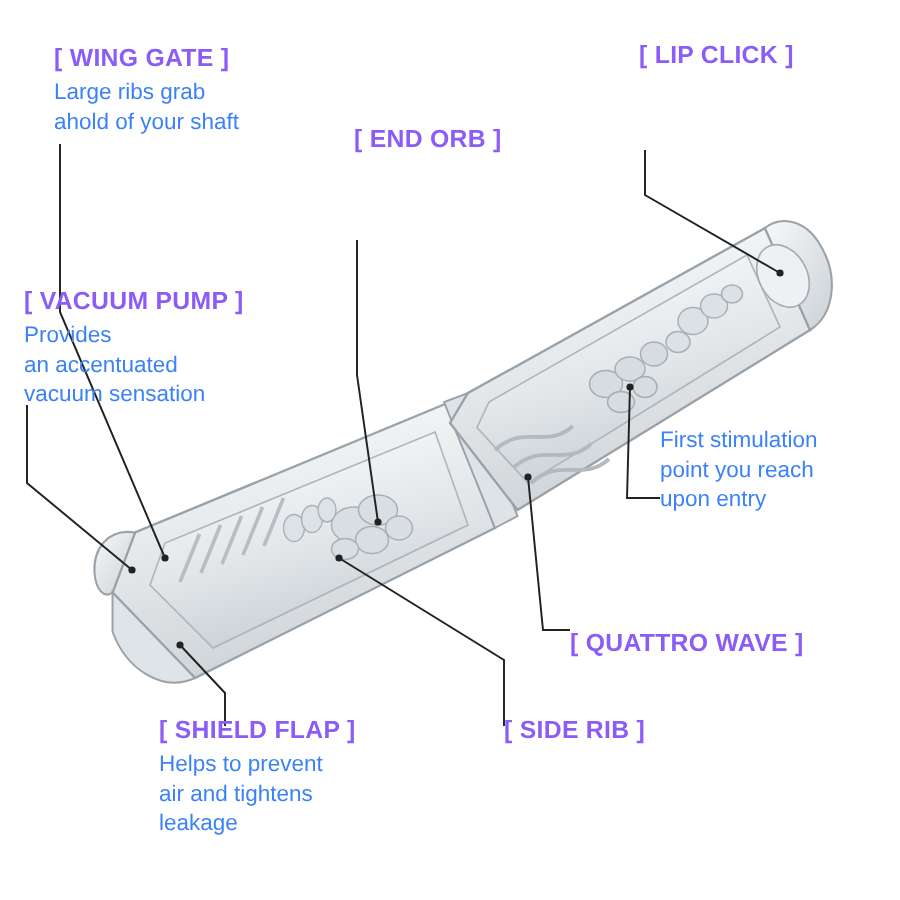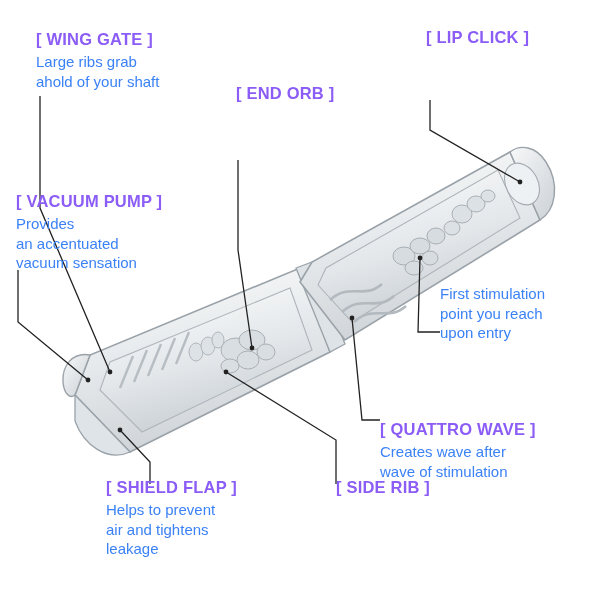--- a/index.html
+++ b/index.html
@@ -190,22 +190,20 @@
   </div>
 
   <div class="callout" style="left:440px; top:284px;">
     <div class="body">First stimulation
 point you reach
 upon entry</div>
   </div>
 
   <div class="callout" style="left:380px; top:388px;margin-top:32px;">
     <div class="title">[ QUATTRO WAVE ]</div>
-    <div class="body">Creates wave after
-wave of stimulation</div>
   </div>
 
   <div class="callout" style="left:106px; top:478px;">
     <div class="title">[ SHIELD FLAP ]</div>
     <div class="body">Helps to prevent
 air and tightens
 leakage</div>
   </div>
 
   <div class="callout" style="left:336px; top:478px;text-align:right;">

